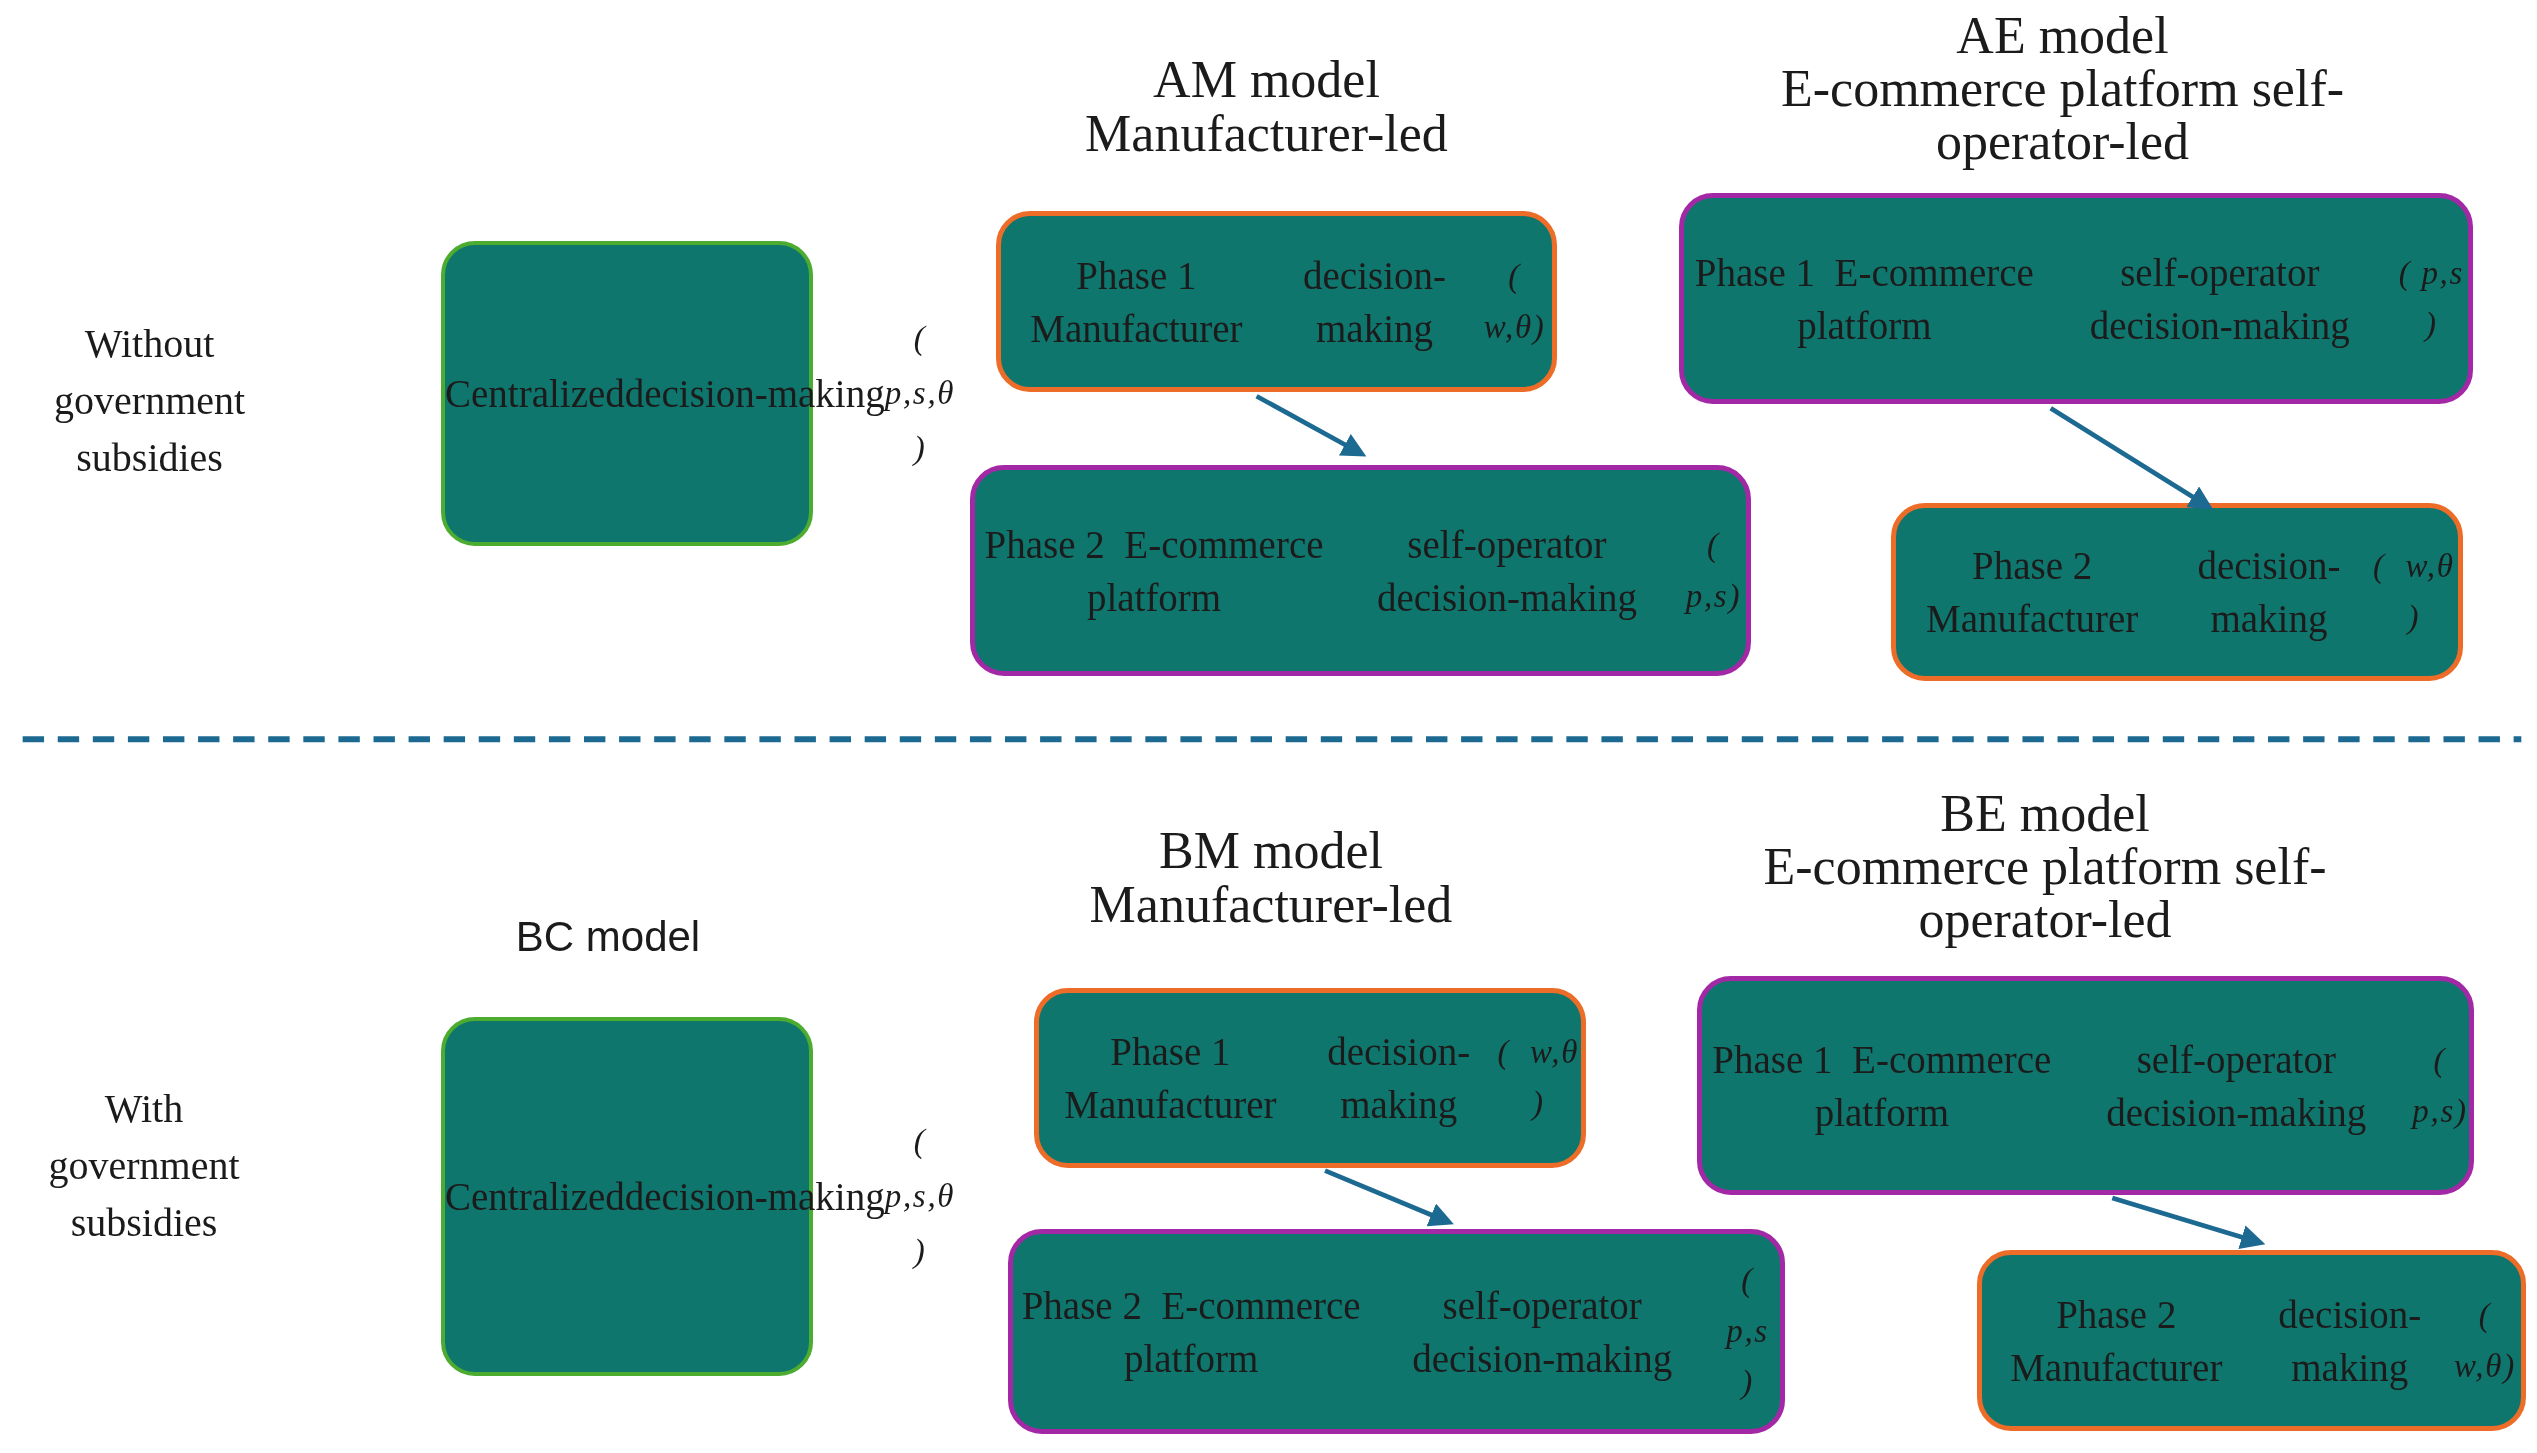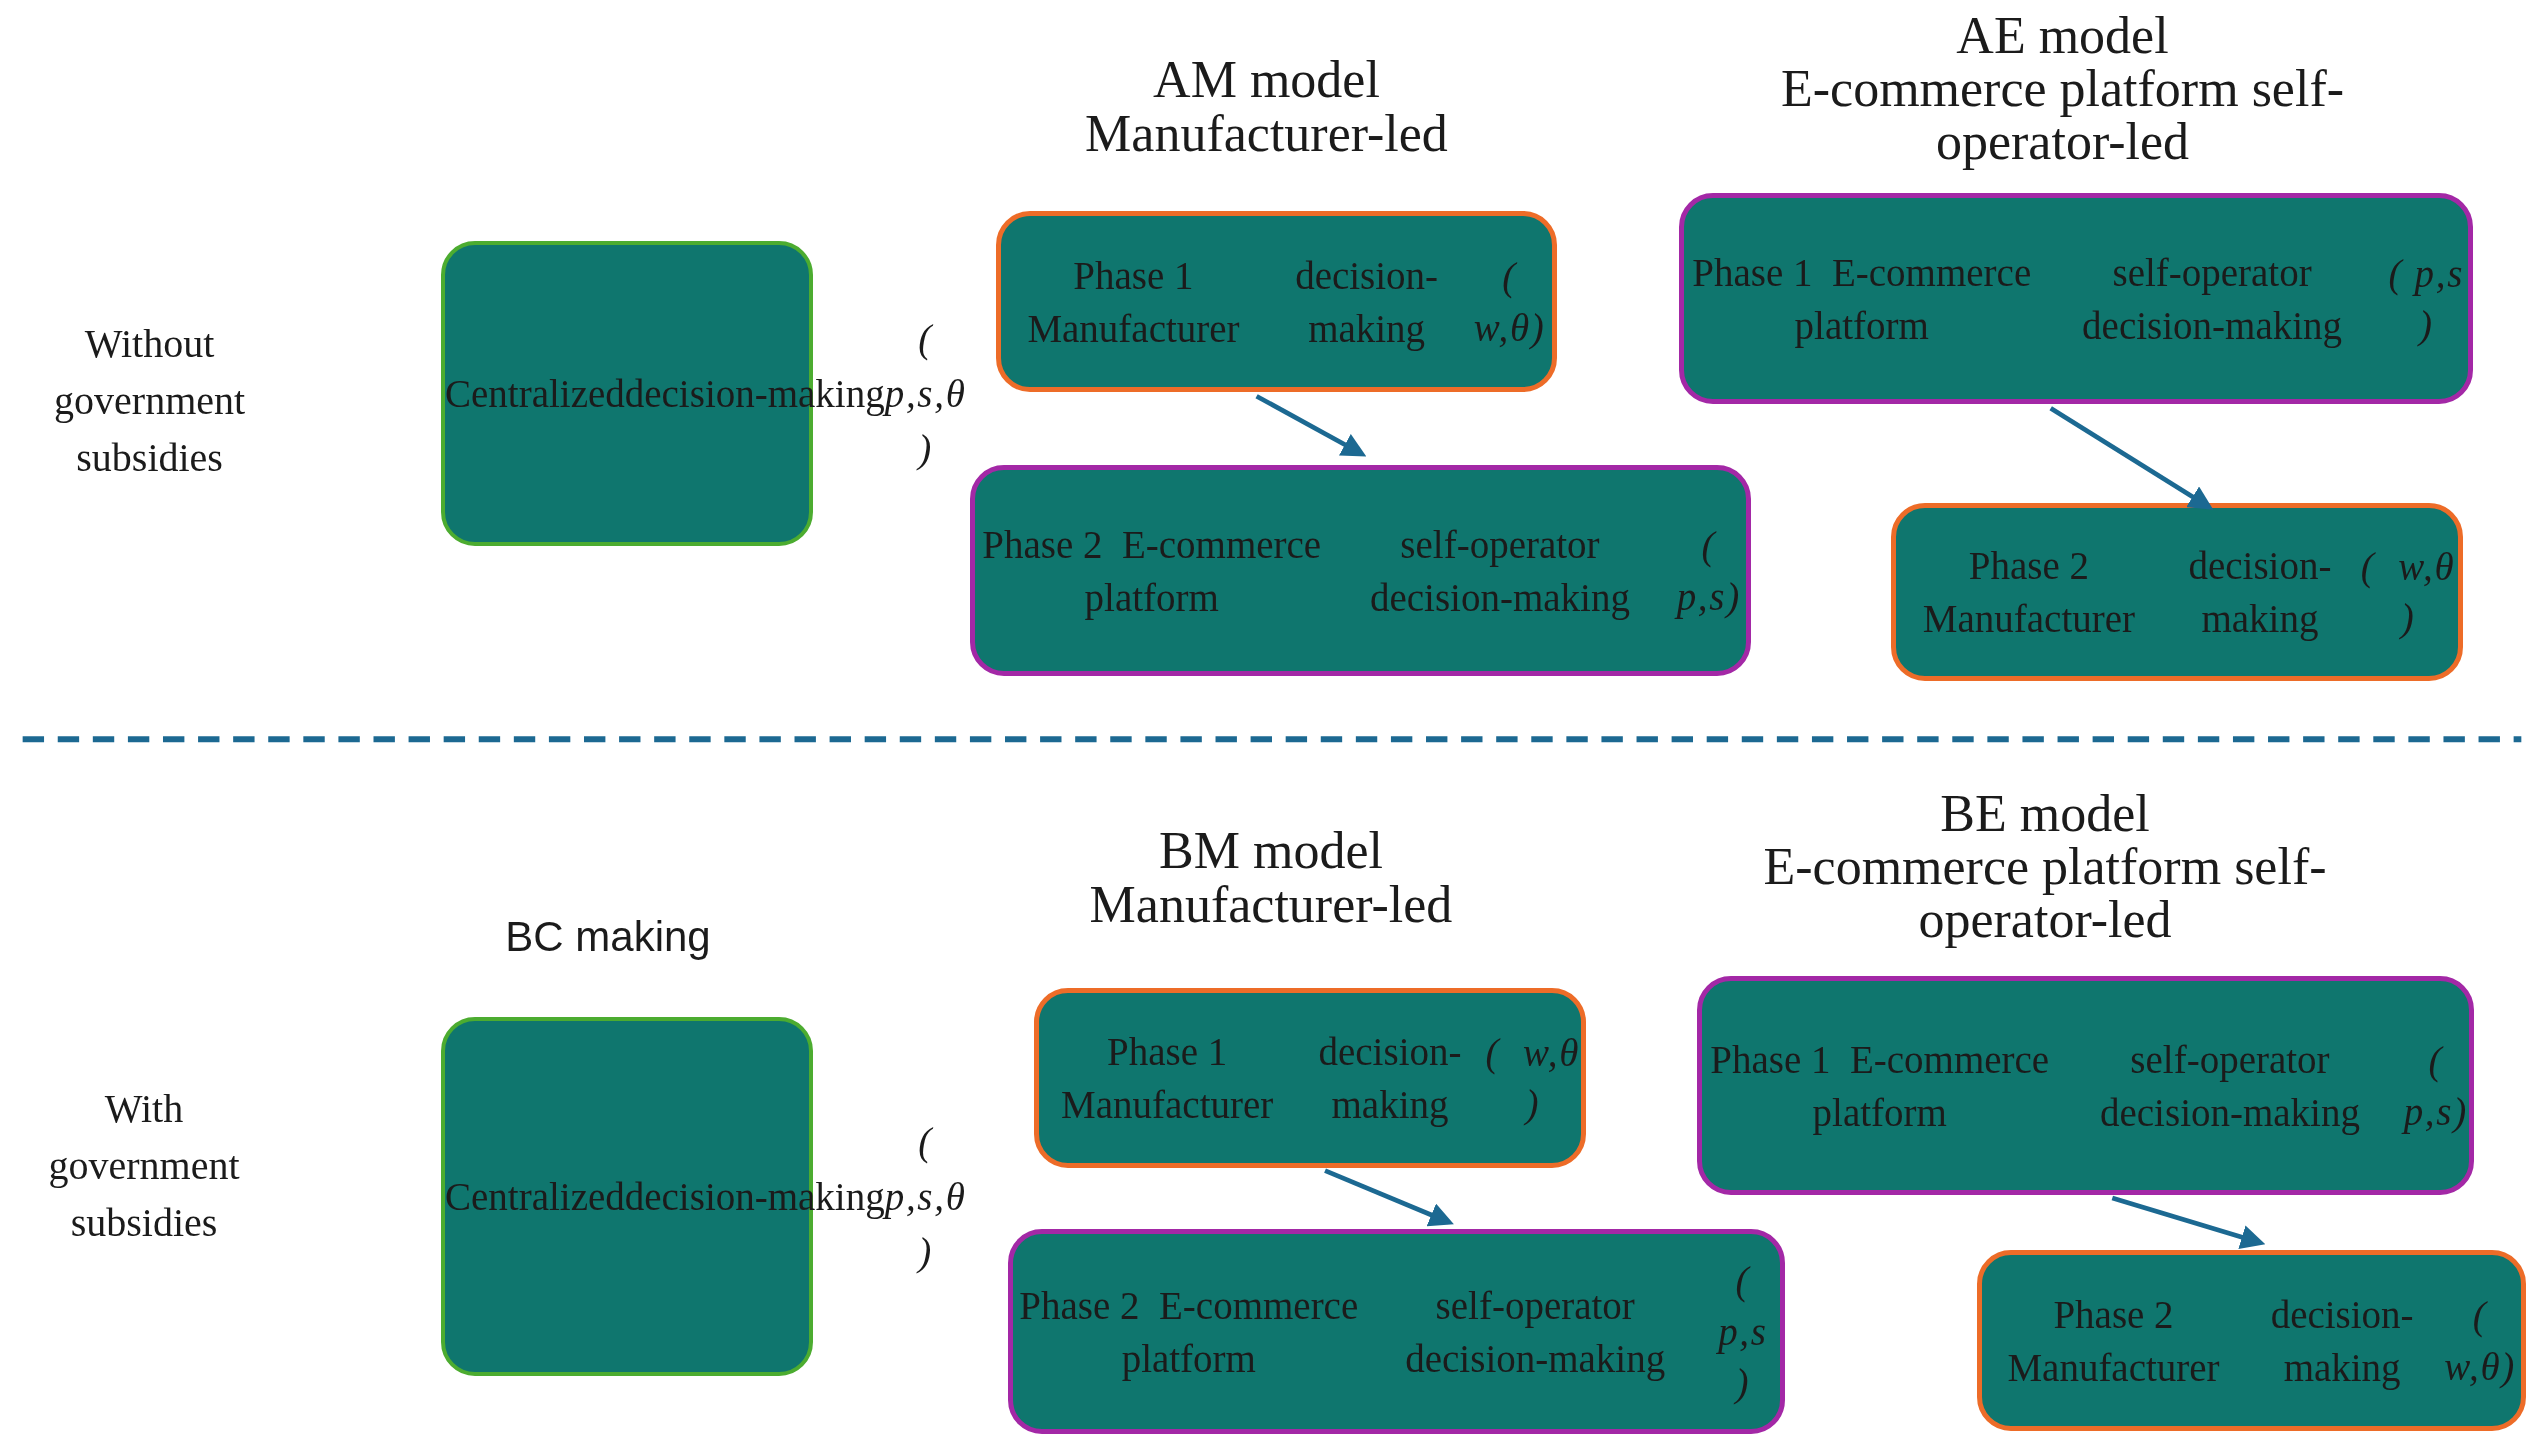--- a/index.html
+++ b/index.html
@@ -25,21 +25,21 @@
   .model-box{
     box-sizing:border-box;
     display:flex;flex-direction:row;
     align-items:center;justify-content:flex-start;
     border-radius:34px;background:#0f766e;
     font-size:39px;line-height:53px;text-align:center;
   }
   .model-box .bline{white-space:pre-wrap;display:block;}
   .model-box .params{
     white-space:pre-wrap;display:block;
-    font-style:italic;font-size:39px;line-height:51px;
+    font-style:italic;font-size:33px;line-height:51px;
     letter-spacing:1.7px;
   }
   .green-box{border:4.3px solid #4cac30;}
   .orange-box{border:5.1px solid #ed6c28;}
   .purple-box{border:5.1px solid #a328a6;}
   .green-box .bline, .green-box .params{line-height:55px;}
   svg.overlay{
     position:absolute;left:0;top:0;width:2538px;height:1453px;
     pointer-events:none;
   }
@@ -98,21 +98,21 @@
     <span class="params">(  w,θ  )</span>
   </div>
 
   <div class="abs row-label" style="left:3px;top:1080px;width:282px;">
     <span>With</span><br>
     <span>government</span><br>
     <span>subsidies</span>
   </div>
 
   <div class="abs col-title sans" style="left:394px;top:910px;width:428px;">
-    <span>BC making</span>
+    <span>BC model</span>
   </div>
 
   <div class="abs model-box green-box" style="left:441px;top:1017px;width:372px;height:359px;">
     <span class="bline">Centralized</span>
     <span class="bline">decision-</span>
     <span class="bline">making</span>
     <span class="params">( p,s,θ )</span>
   </div>
 
   <div class="abs col-title" style="left:967px;top:824px;width:608px;">

